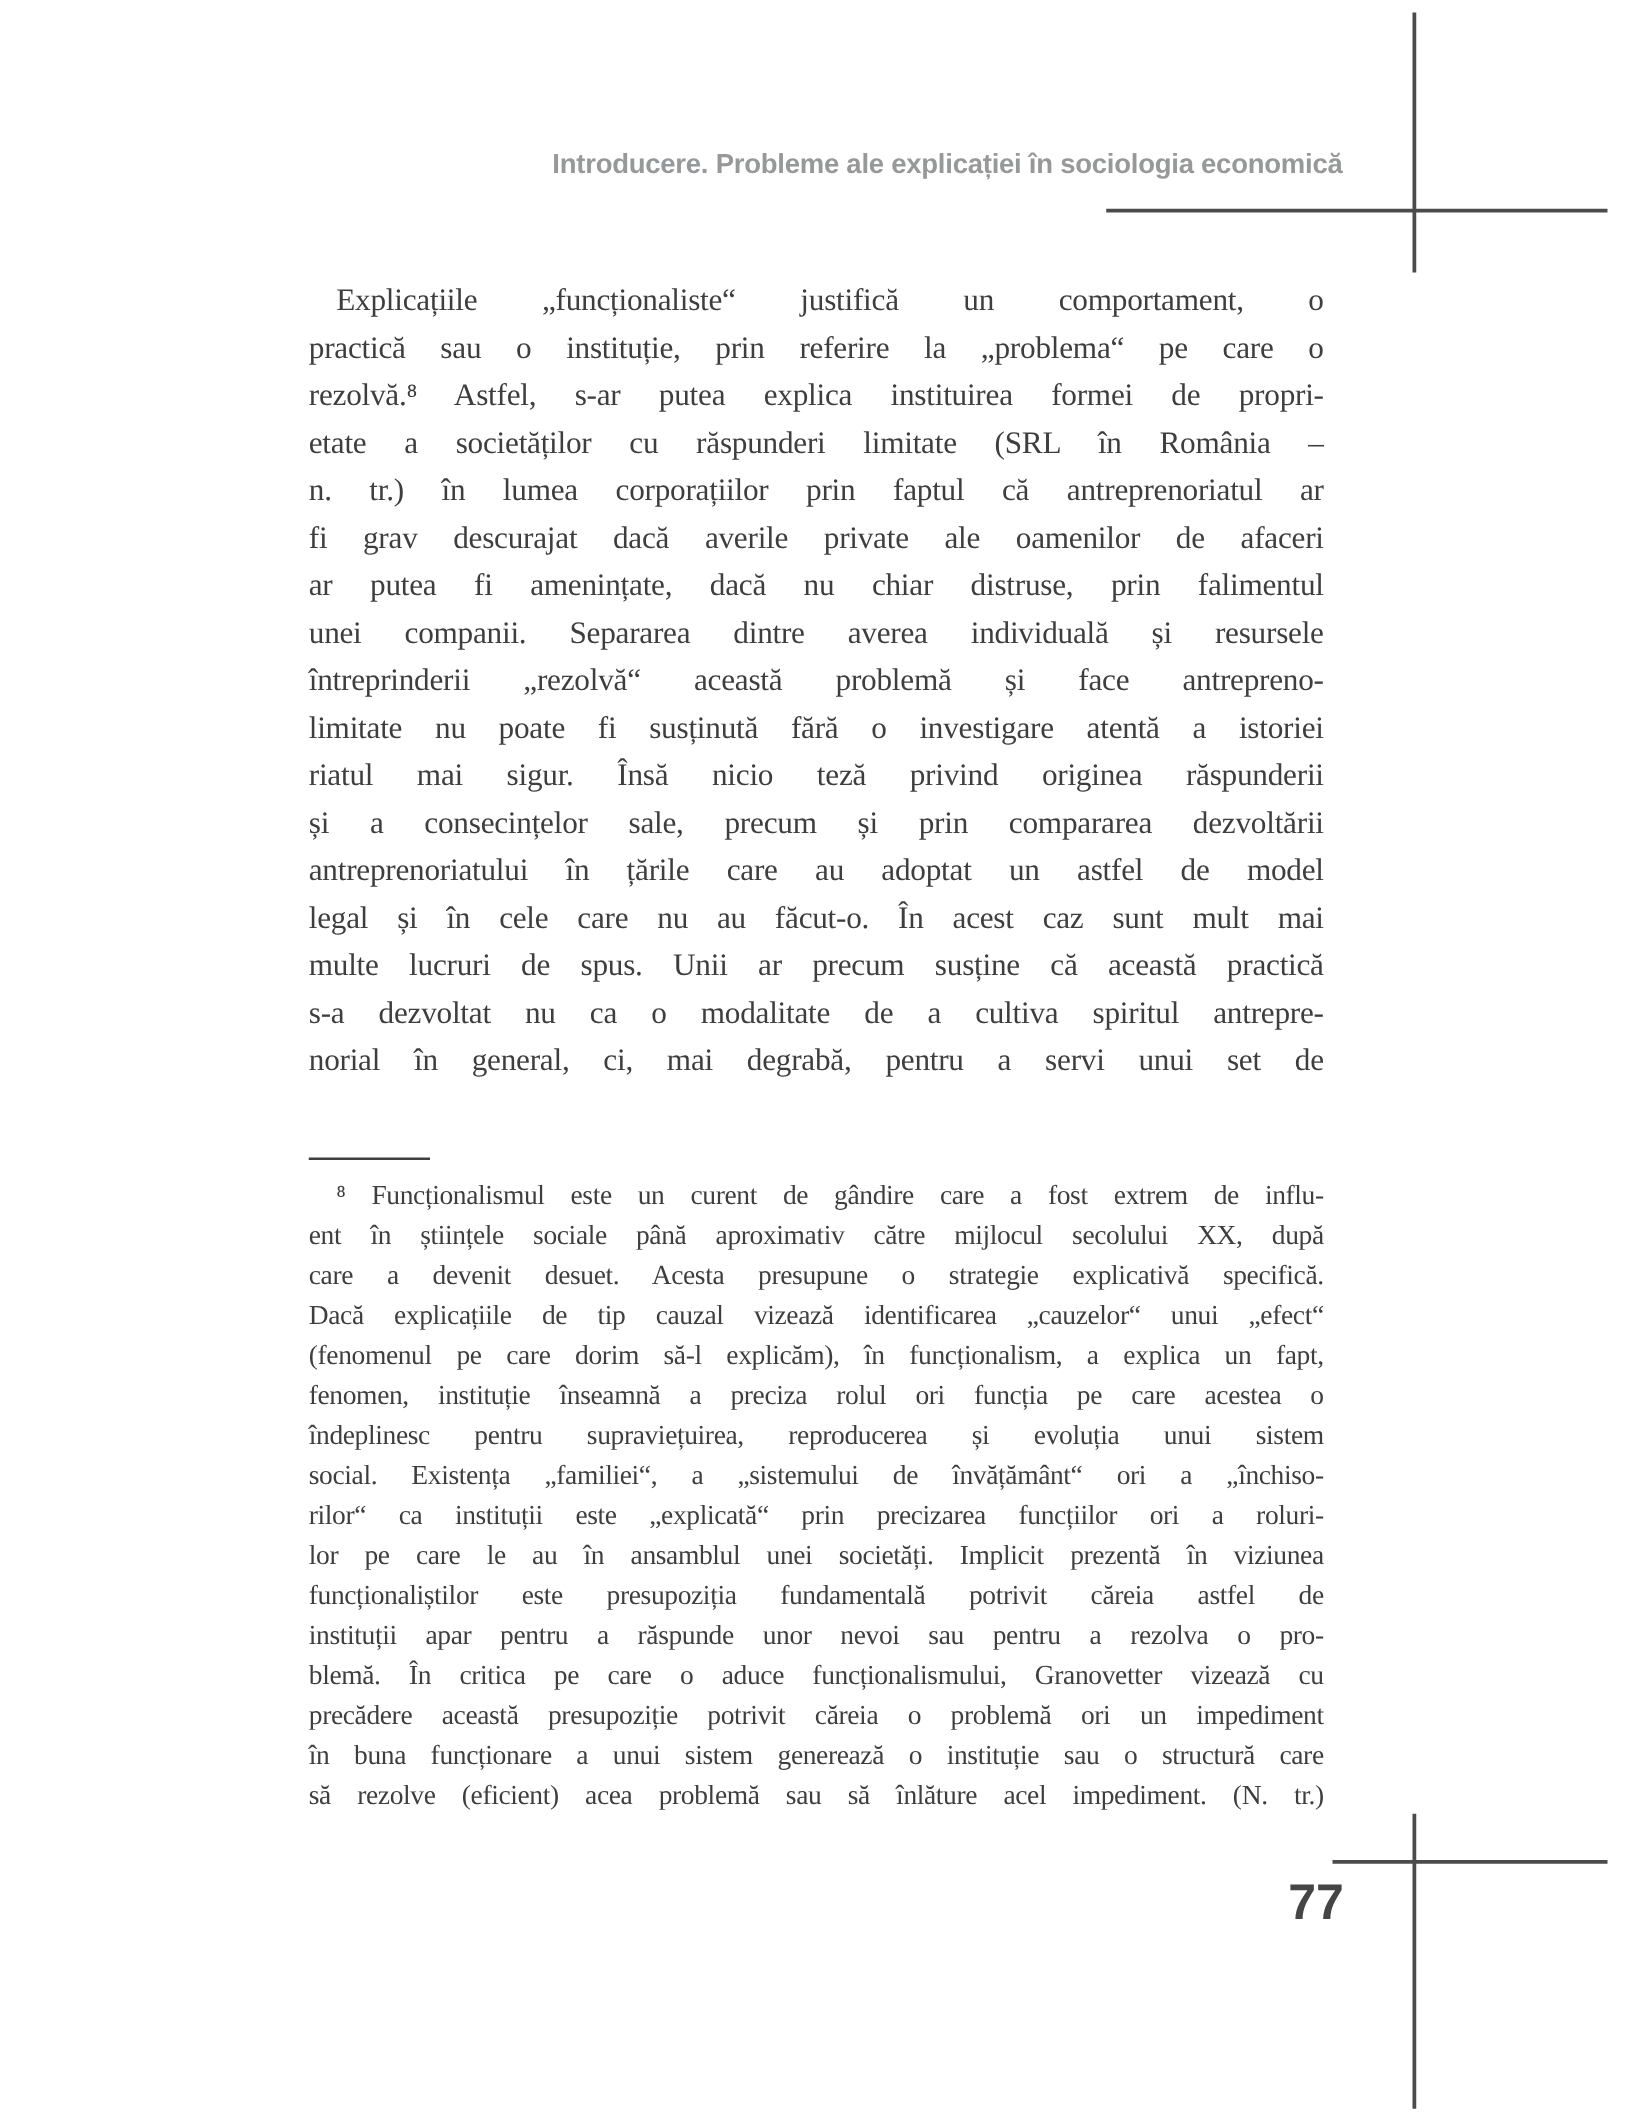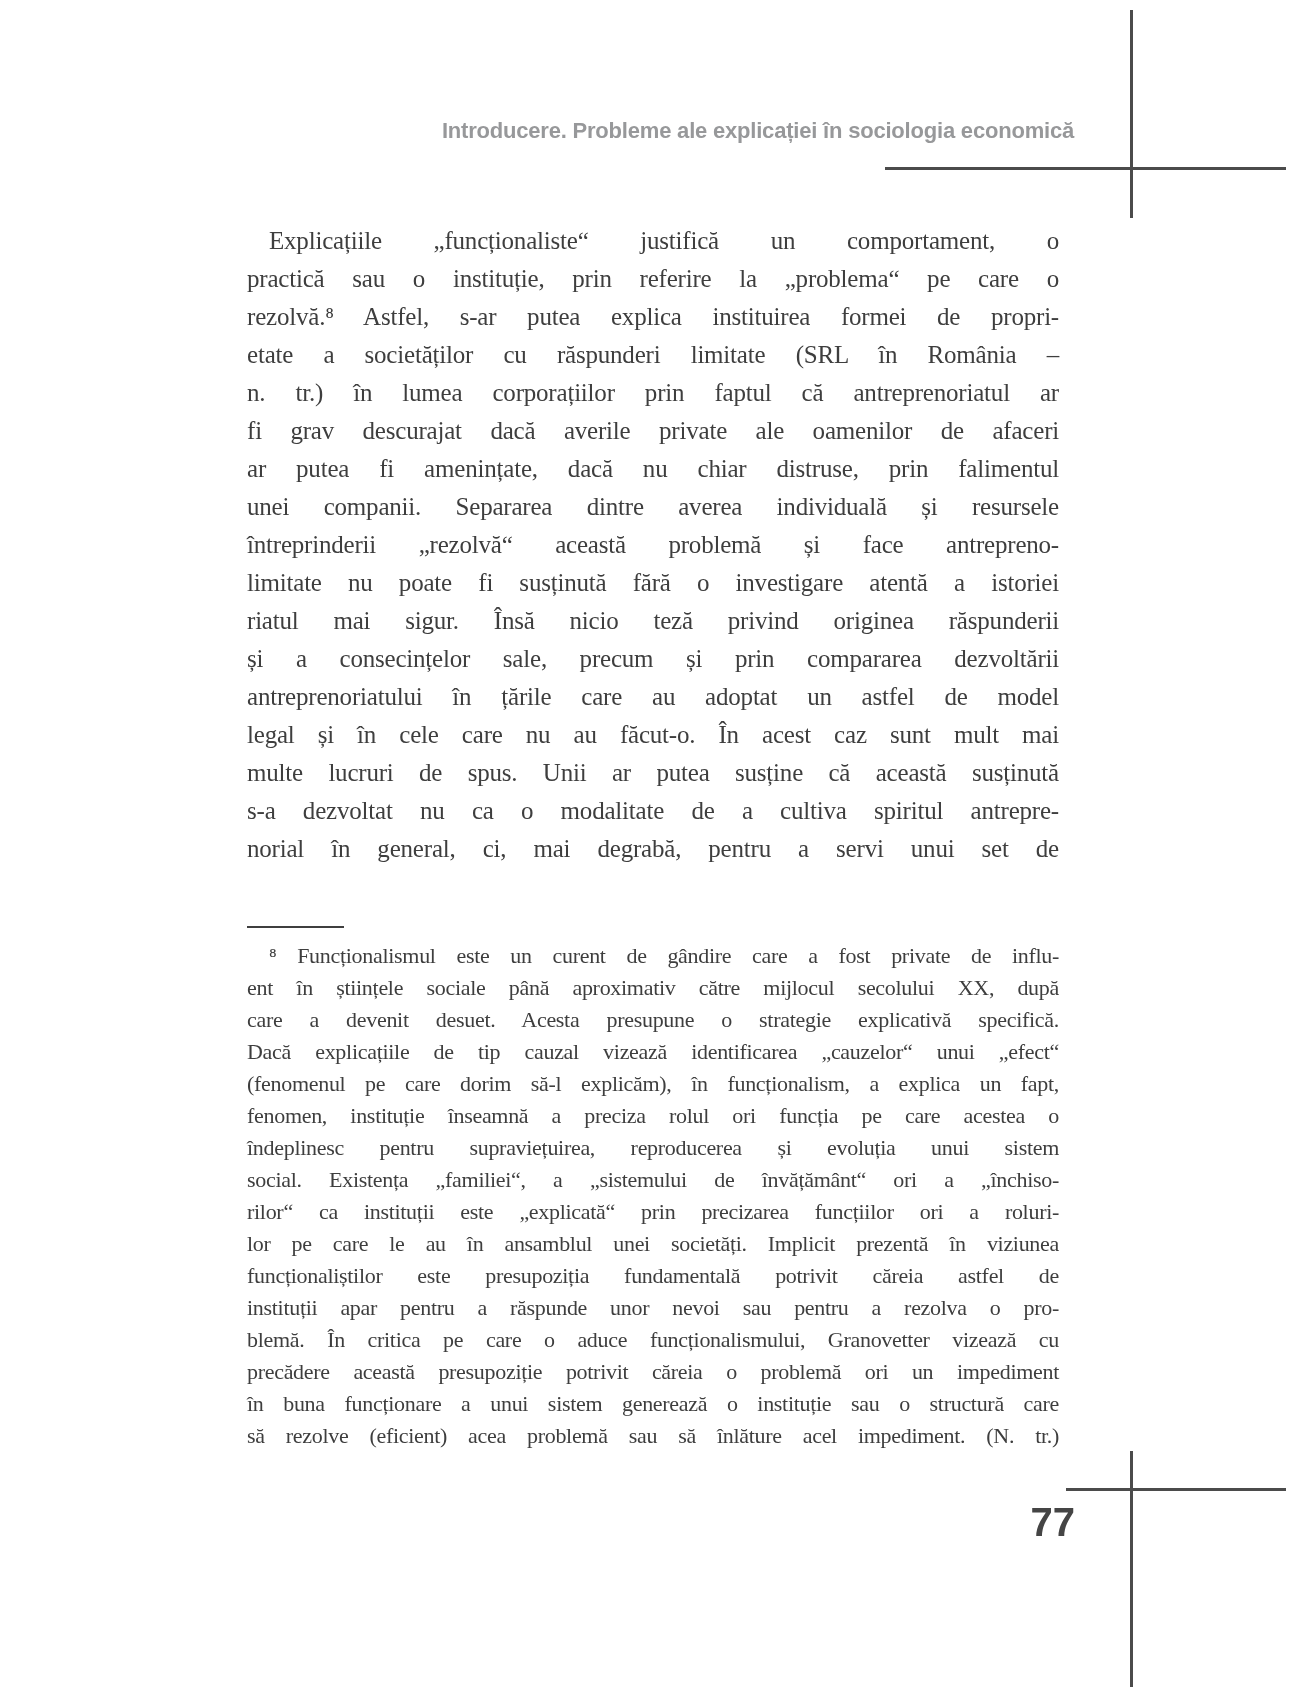--- a/index.html
+++ b/index.html
@@ -57,29 +57,29 @@
     <div class="tline">n. tr.) în lumea corporațiilor prin faptul că antreprenoriatul ar</div>
     <div class="tline">fi grav descurajat dacă averile private ale oamenilor de afaceri</div>
     <div class="tline">ar putea fi amenințate, dacă nu chiar distruse, prin falimentul</div>
     <div class="tline">unei companii. Separarea dintre averea individuală și resursele</div>
     <div class="tline">întreprinderii „rezolvă“ această problemă și face antrepreno-</div>
     <div class="tline">limitate nu poate fi susținută fără o investigare atentă a istoriei</div>
     <div class="tline">riatul mai sigur. Însă nicio teză privind originea răspunderii</div>
     <div class="tline">și a consecințelor sale, precum și prin compararea dezvoltării</div>
     <div class="tline">antreprenoriatului în țările care au adoptat un astfel de model</div>
     <div class="tline">legal și în cele care nu au făcut-o. În acest caz sunt mult mai</div>
-    <div class="tline">multe lucruri de spus. Unii ar putea susține că această susținută</div>
+    <div class="tline">multe lucruri de spus. Unii ar precum susține că această practică</div>
     <div class="tline">s-a dezvoltat nu ca o modalitate de a cultiva spiritul antrepre-</div>
     <div class="tline">norial în general, ci, mai degrabă, pentru a servi unui set de</div>
   </div>
 
   <div class="fn-rule"></div>
 
   <div class="footnote-block">
-    <div class="tline indent">⁸ Funcționalismul este un curent de gândire care a fost private de influ-</div>
+    <div class="tline indent">⁸ Funcționalismul este un curent de gândire care a fost extrem de influ-</div>
     <div class="tline">ent în științele sociale până aproximativ către mijlocul secolului XX, după</div>
     <div class="tline">care a devenit desuet. Acesta presupune o strategie explicativă specifică.</div>
     <div class="tline">Dacă explicațiile de tip cauzal vizează identificarea „cauzelor“ unui „efect“</div>
     <div class="tline">(fenomenul pe care dorim să-l explicăm), în funcționalism, a explica un fapt,</div>
     <div class="tline">fenomen, instituție înseamnă a preciza rolul ori funcția pe care acestea o</div>
     <div class="tline">îndeplinesc pentru supraviețuirea, reproducerea și evoluția unui sistem</div>
     <div class="tline">social. Existența „familiei“, a „sistemului de învățământ“ ori a „închiso-</div>
     <div class="tline">rilor“ ca instituții este „explicată“ prin precizarea funcțiilor ori a roluri-</div>
     <div class="tline">lor pe care le au în ansamblul unei societăți. Implicit prezentă în viziunea</div>
     <div class="tline">funcționaliștilor este presupoziția fundamentală potrivit căreia astfel de</div>

